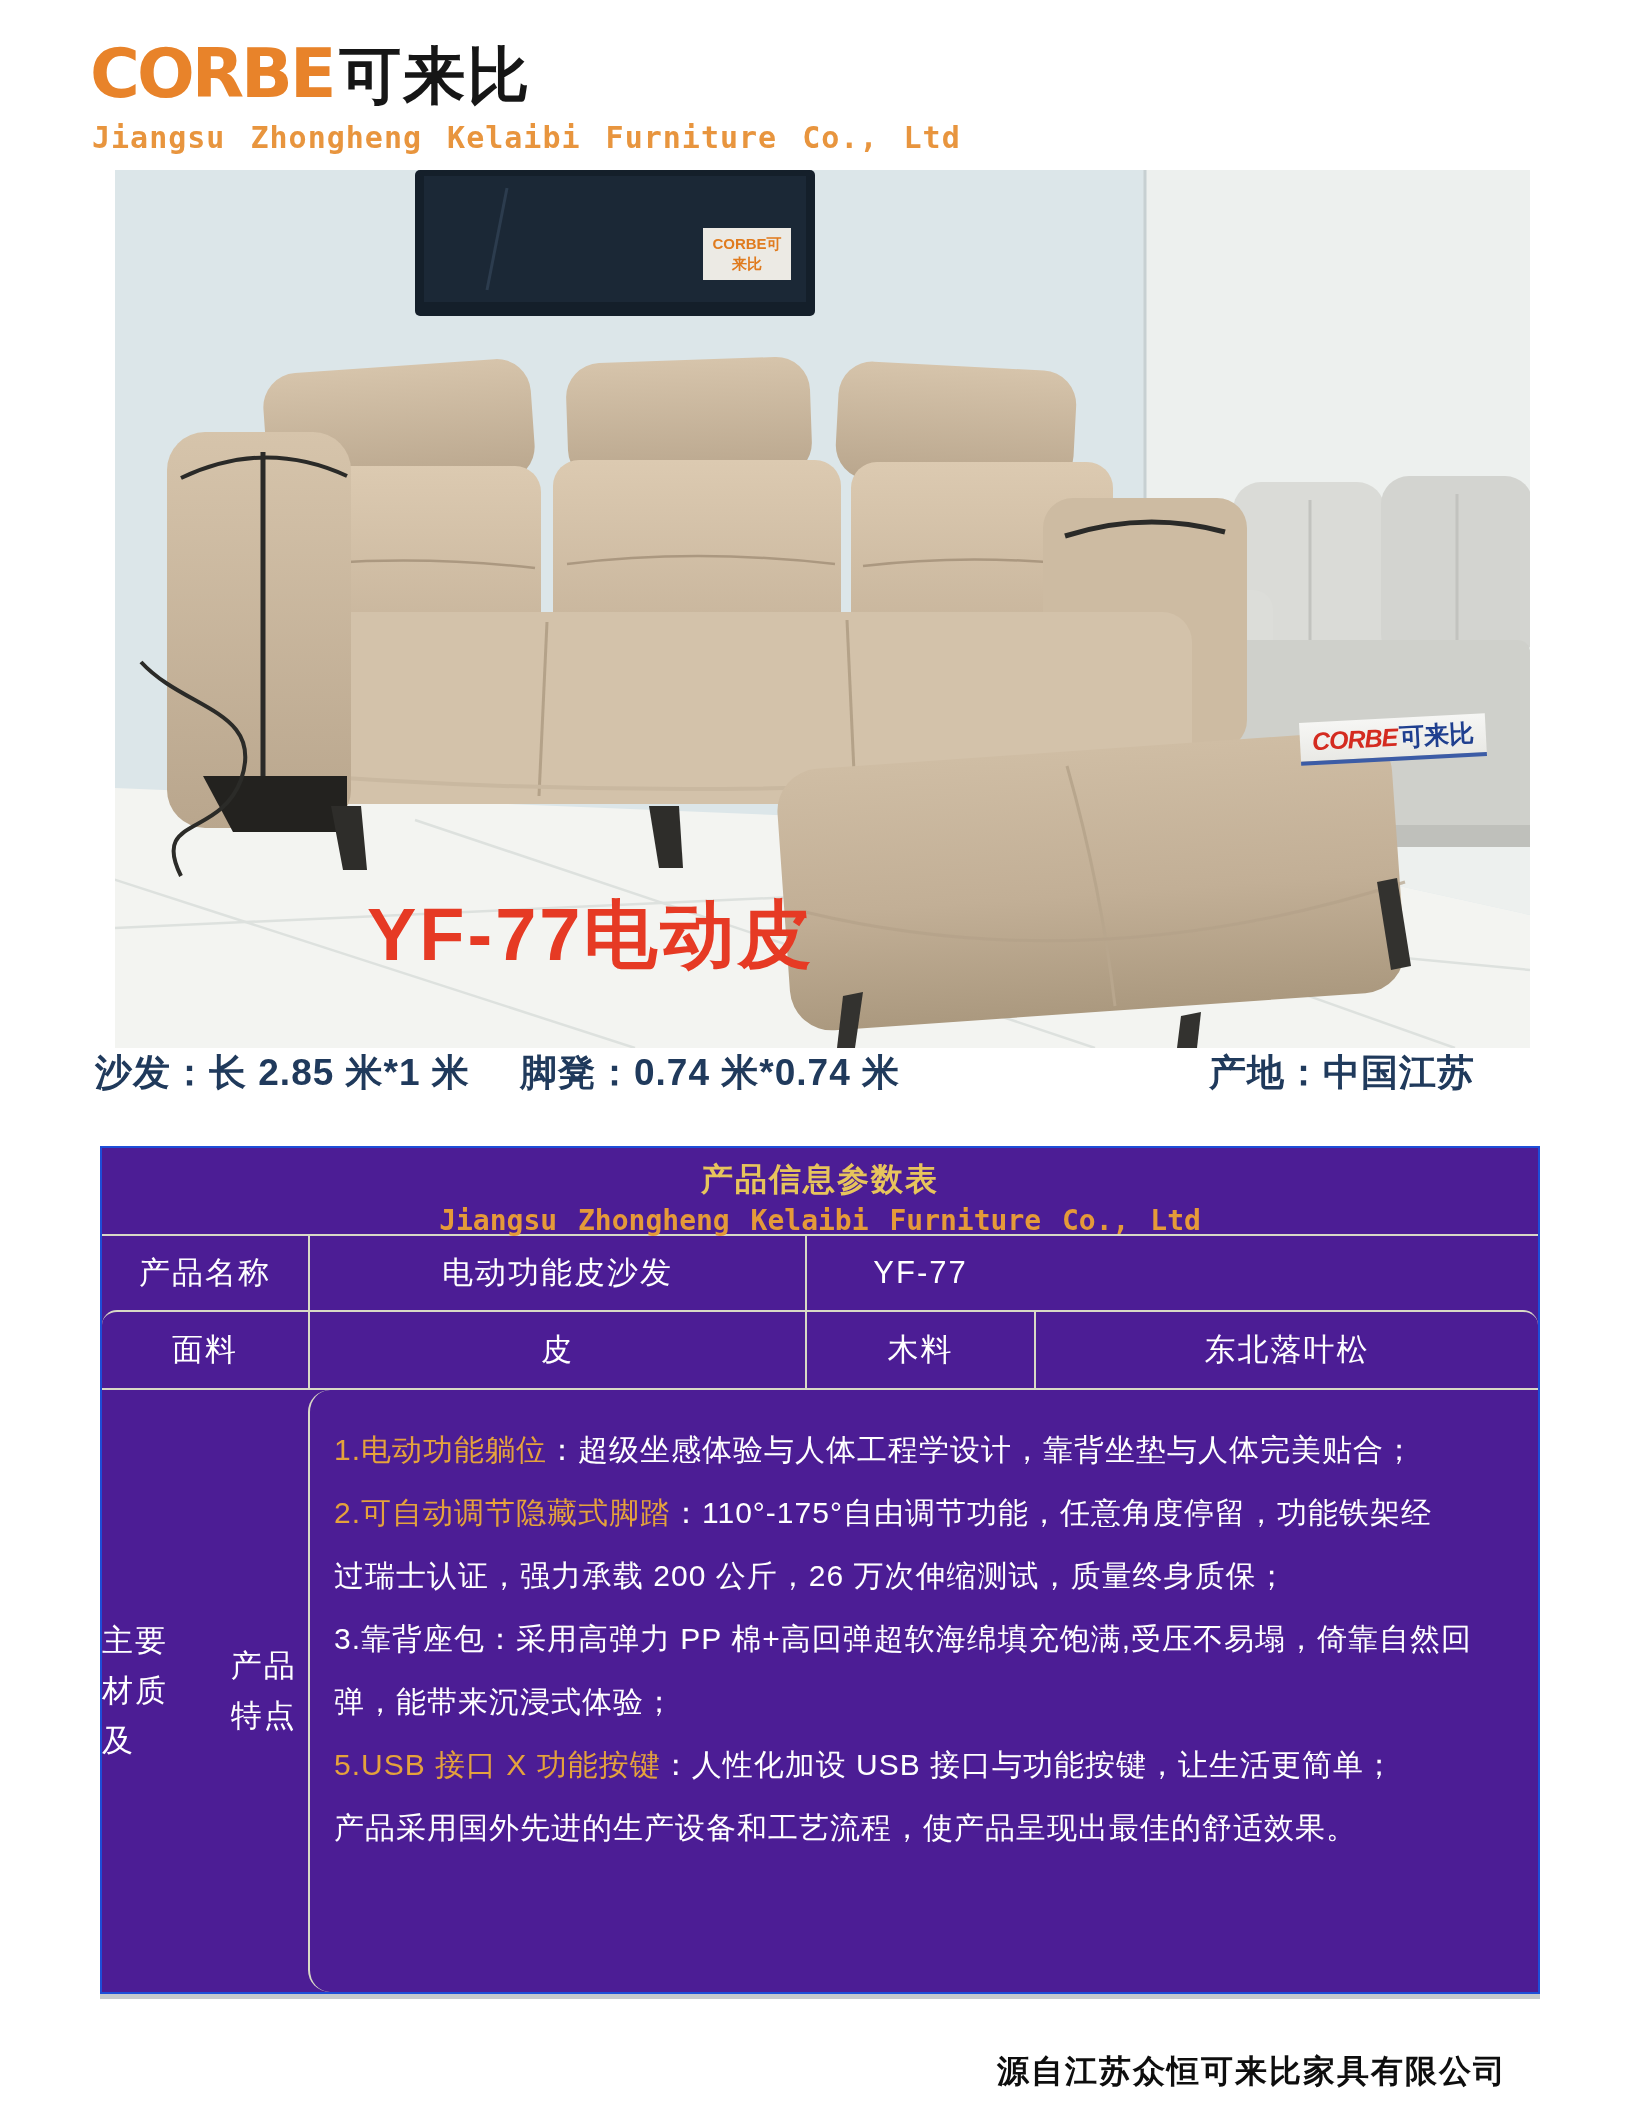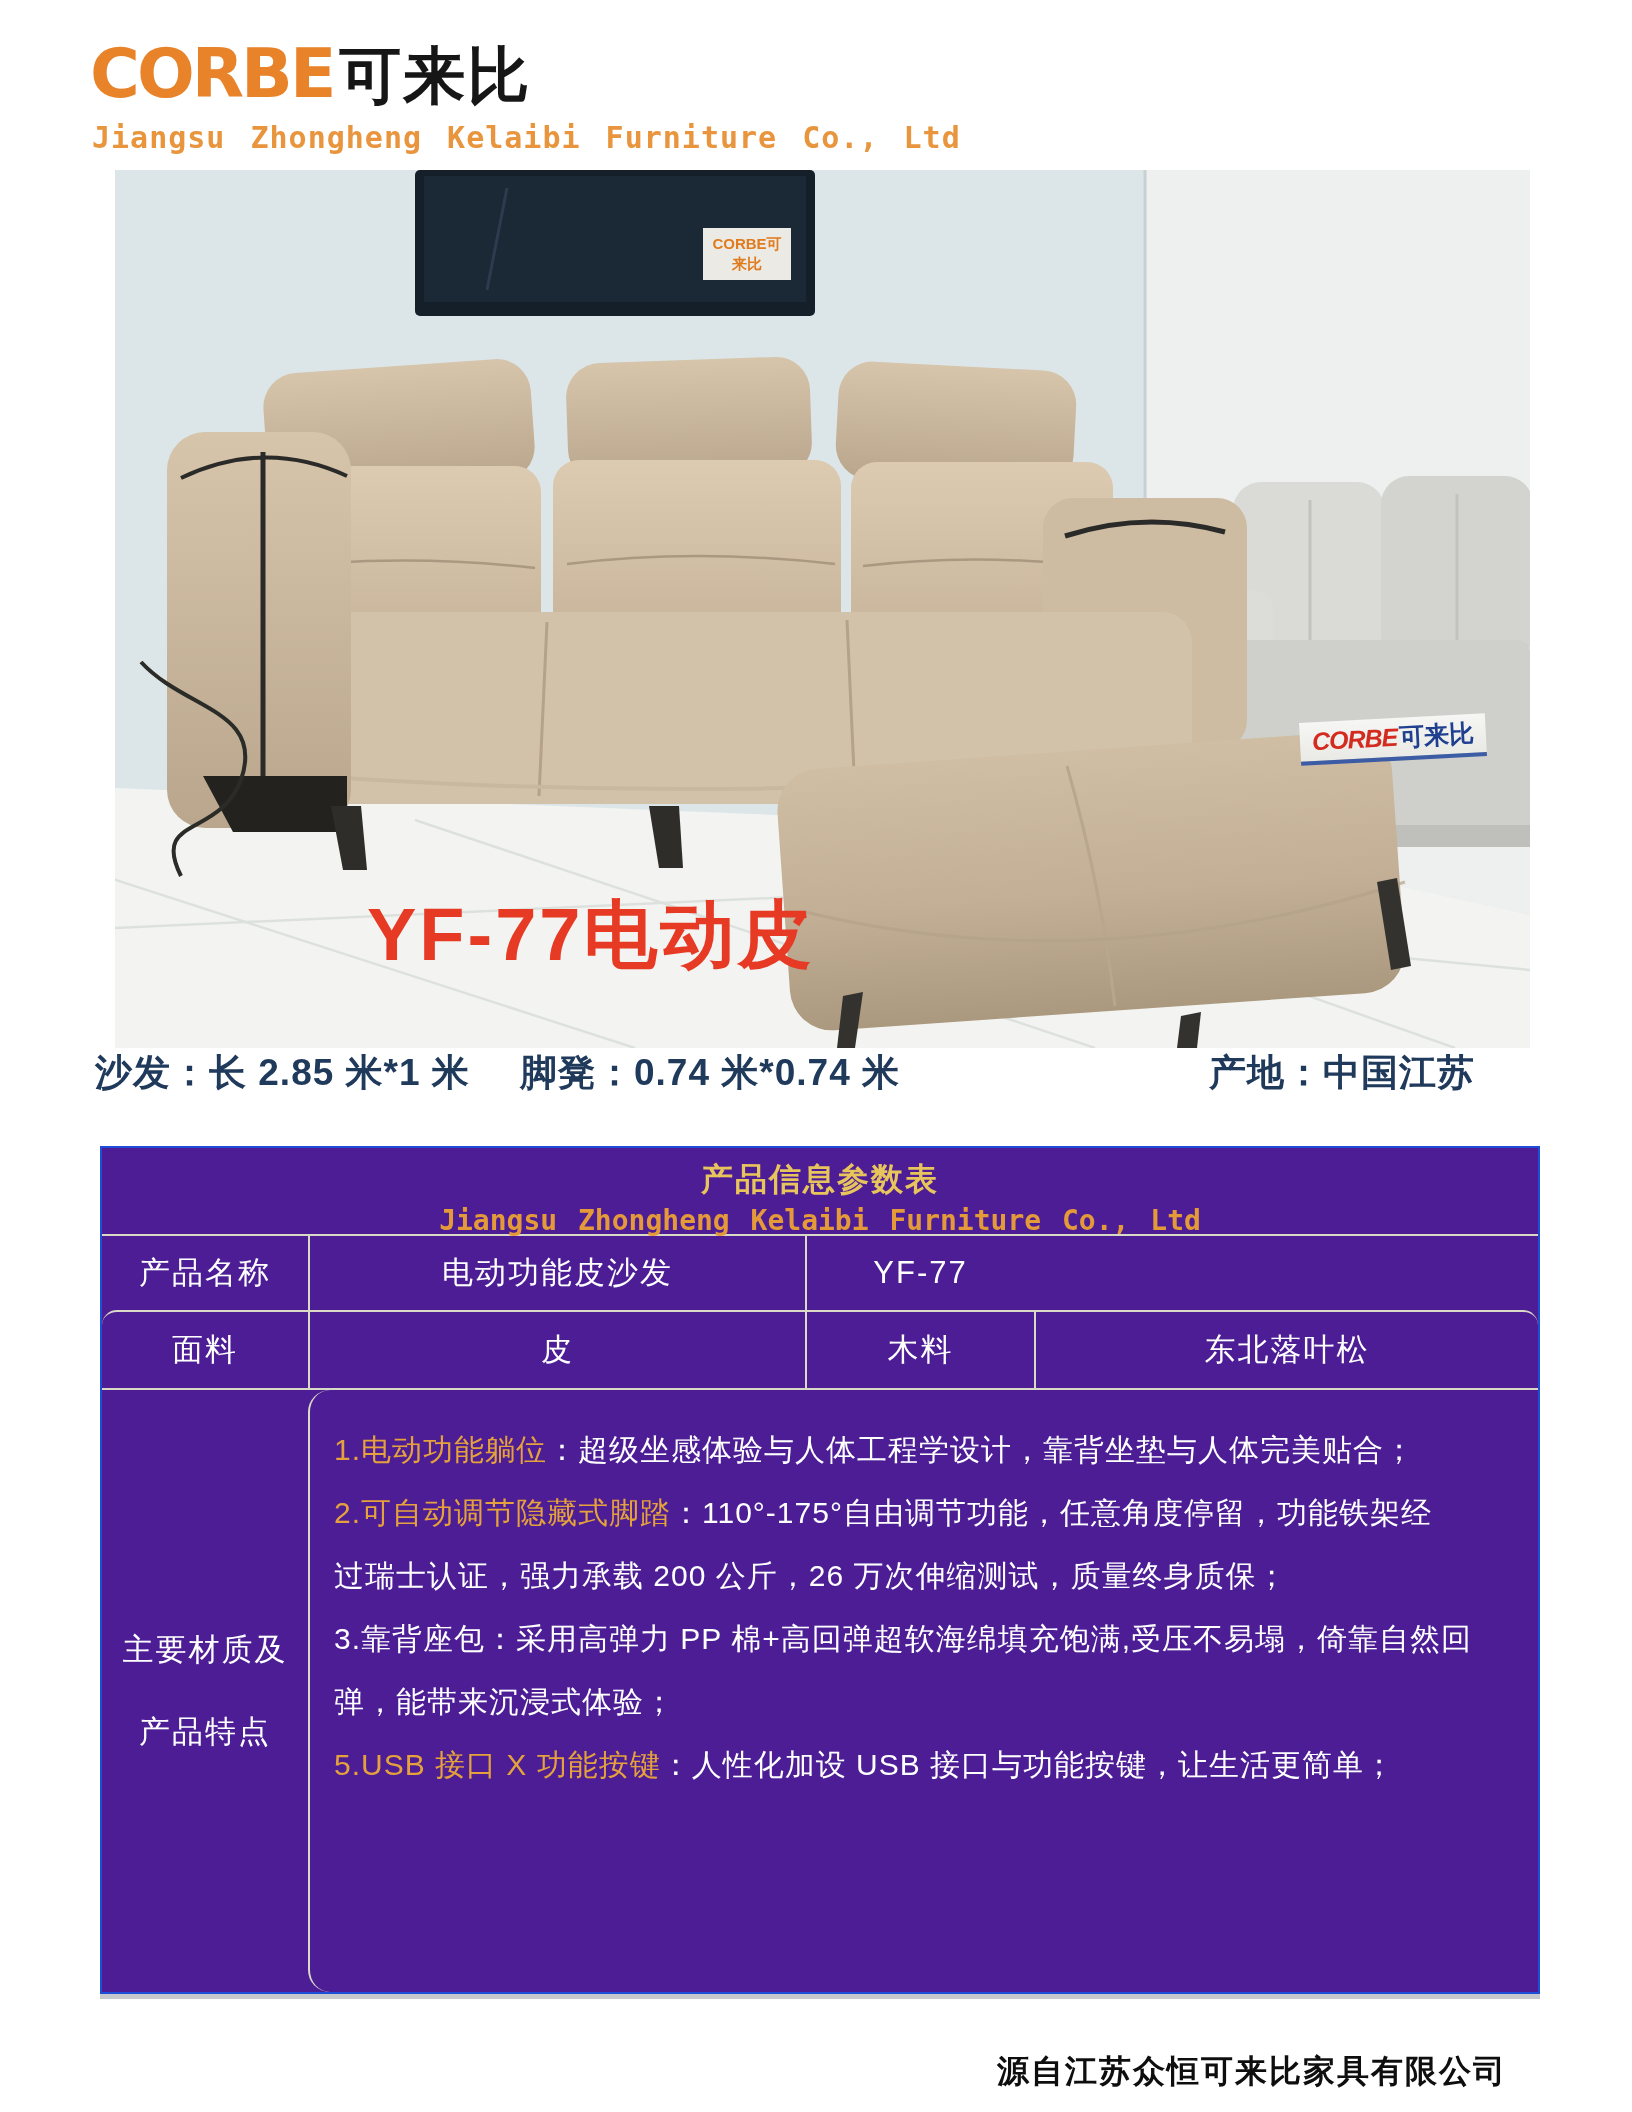--- a/index.html
+++ b/index.html
@@ -45,21 +45,21 @@
   .t-title{padding-top:10px;font-size:32px;font-weight:700;color:#e7c45c;letter-spacing:2px;}
   .t-sub{font-family:"DejaVu Sans Mono","Liberation Mono",monospace;font-size:28px;
     font-weight:bold;color:#e59a39;margin-top:2px;letter-spacing:0px;word-spacing:4px;}
   .t-row{display:grid;grid-template-columns:206px 497px 229px 1fr;border-top:2px solid #d9d9c6;}
   .t-row.r1{height:74px;}
   .t-row.r2{height:76px;border-radius:15px;}
   .t-cell{display:flex;align-items:center;justify-content:center;color:#ffffff;
     font-size:31px;letter-spacing:2px;}
   .t-cell + .t-cell{border-left:2px solid #d9d9c6;}
   .t-big{display:grid;grid-template-columns:206px 1fr;border-top:2px solid #d9d9c6;height:602px;}
-  .t-label{display:flex;flex-direction:column;align-items:center;justify-content:center;
+  .t-label{display:flex;flex-direction:row;align-items:center;justify-content:center;
     color:#ffffff;font-size:31px;line-height:50px;letter-spacing:2px;gap:32px;}
   .t-features{border-left:2px solid #d9d9c6;padding:28px 18px 0 24px;border-radius:22px;}
   .feat{margin:0;font-size:30px;color:#ffffff;line-height:63px;letter-spacing:1px;white-space:nowrap;}
   .feat .hl{color:#e5a23c;}
 
   
   .footer{left:965px;top:2050px;font-family:"Liberation Serif","DejaVu Serif",serif;
     font-size:32px;font-weight:700;color:#0e0e0e;letter-spacing:2px;margin-left:32px;}
 </style>
 </head>
@@ -201,17 +201,18 @@
       <div>主要材质及</div>
       <div>产品特点</div>
     </div>
     <div class="t-features">
       <p class="feat"><span class="hl">1.电动功能躺位</span><span>：超级坐感体验与人体工程学设计，靠背坐垫与人体完美贴合；</span></p>
       <p class="feat"><span class="hl">2.可自动调节隐藏式脚踏</span><span>：110°-175°自由调节功能，任意角度停留，功能铁架经</span></p>
       <p class="feat"><span class="hl"></span><span>过瑞士认证，强力承载 200 公斤，26 万次伸缩测试，质量终身质保；</span></p>
       <p class="feat"><span class="hl"></span><span>3.靠背座包：采用高弹力 PP 棉+高回弹超软海绵填充饱满,受压不易塌，倚靠自然回</span></p>
       <p class="feat"><span class="hl"></span><span>弹，能带来沉浸式体验；</span></p>
       <p class="feat"><span class="hl">5.USB 接口 X 功能按键</span><span>：人性化加设 USB 接口与功能按键，让生活更简单；</span></p>
+      <p class="feat"><span class="hl"></span><span>产品采用国外先进的生产设备和工艺流程，使产品呈现出最佳的舒适效果。</span></p>
     </div>
   </div>
 </div>
 
 <div class="abs footer">源自江苏众恒可来比家具有限公司</div>
 
 </body></html>

